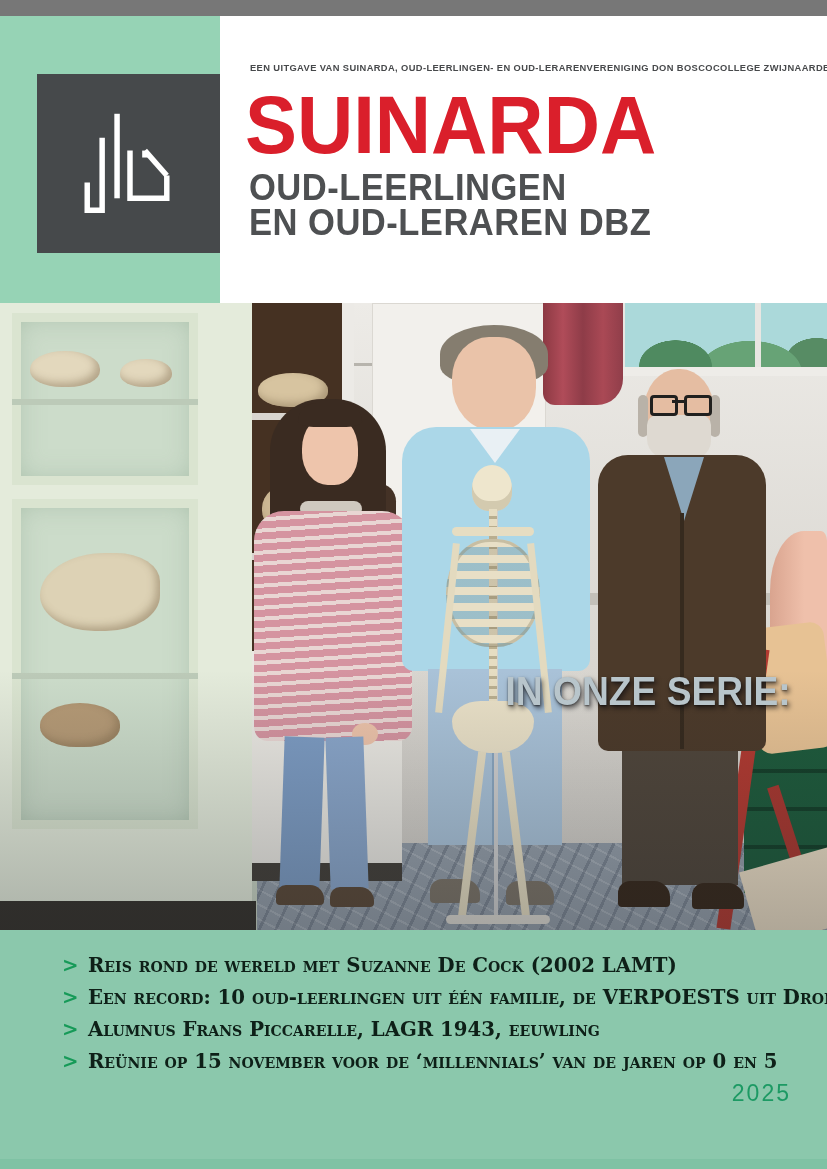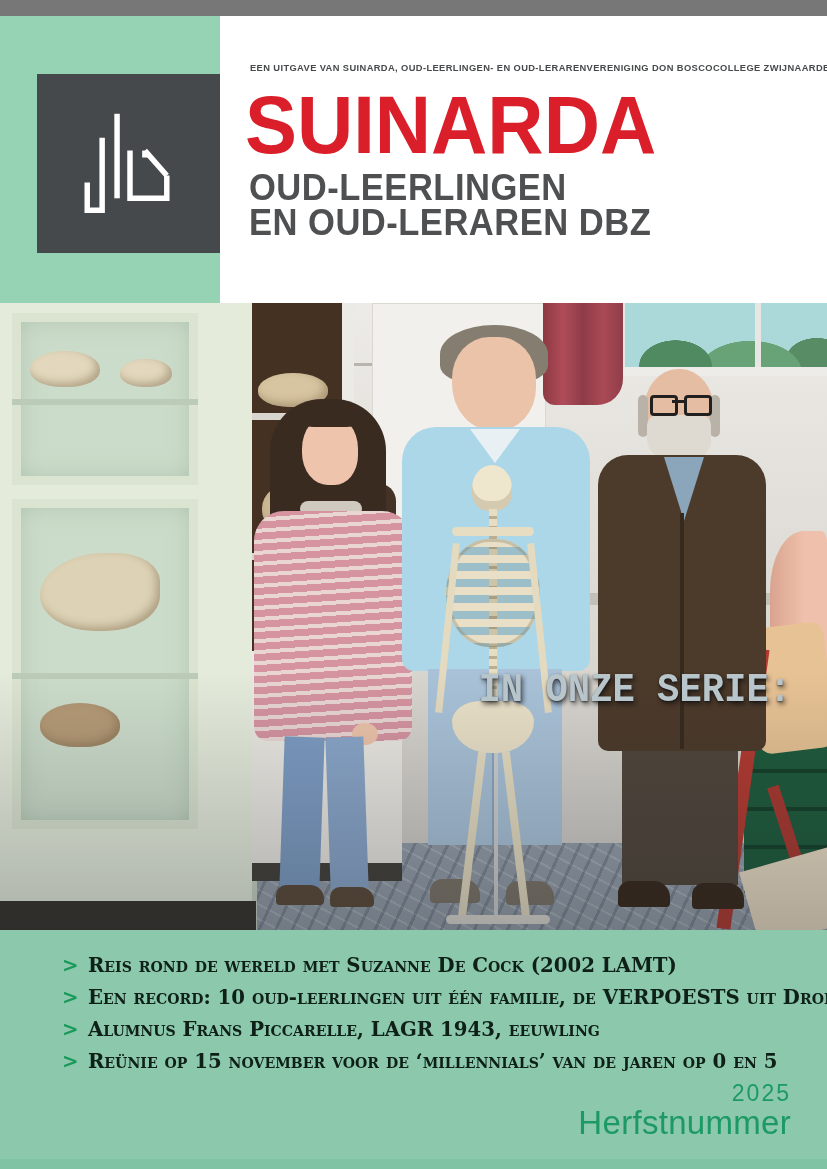--- a/index.html
+++ b/index.html
@@ -119,21 +119,21 @@
   .ph-sk-armL{left:444px;top:240px;width:7px;height:170px;background:#e3dabf;transform:rotate(6deg);}
   .ph-sk-armR{left:536px;top:240px;width:7px;height:170px;background:#e3dabf;transform:rotate(-6deg);}
   .ph-sk-pelvis{left:452px;top:398px;width:82px;height:52px;background:#e9e0c7;border-radius:46% 46% 60% 60%/52% 52% 80% 80%;}
   .ph-sk-legL{left:468px;top:448px;width:8px;height:168px;background:#e6ddc2;transform:rotate(7deg);}
   .ph-sk-legR{left:512px;top:448px;width:8px;height:168px;background:#e6ddc2;transform:rotate(-7deg);}
   .ph-sk-base{left:446px;top:612px;width:104px;height:9px;background:#dddad2;border-radius:5px;}
   .ph-shade{left:0;right:0;bottom:0;height:260px;background:linear-gradient(180deg,transparent,rgba(25,30,36,.28));}
   
   .cover{
     position:absolute;right:36px;top:655px;text-align:right;z-index:9;
-    font-family:Liberation Mono, monospace;font-weight:700;line-height:1;white-space:nowrap;
+    font-family:Liberation Sans, sans-serif;font-weight:700;line-height:1;white-space:nowrap;
   }
   .cover .sx{display:inline-block;transform:scaleX(.93);transform-origin:right;}
   .kicker{font-size:40px;color:#b8c5cb;margin-bottom:7px;
     text-shadow:2px 3px 5px rgba(10,10,15,.65),0 1px 2px rgba(0,0,0,.5);}
   .cline1{font-size:46px;color:#ffffff;margin-bottom:8px;
     text-shadow:2px 3px 5px rgba(10,10,15,.65),0 1px 2px rgba(0,0,0,.5);}
   .cline1 .emph{font-size:59px;line-height:.8;}
   .cline2{font-size:48px;color:#ffffff;margin-bottom:6px;
     text-shadow:2px 3px 5px rgba(10,10,15,.65),0 1px 2px rgba(0,0,0,.5);}
   .subject{font-size:62px;letter-spacing:1px;color:#159b59;
@@ -278,18 +278,17 @@
 
   <div class="bottom">
     <div class="hl-list">
       <div class="hl-row"><span class="chev">&gt;</span><span>Reis rond de wereld met Suzanne De Cock (2002 LAMT)</span></div>
       <div class="hl-row"><span class="chev">&gt;</span><span>Een record: 10 oud-leerlingen uit één familie, de VERPOESTS uit Drongen</span></div>
       <div class="hl-row"><span class="chev">&gt;</span><span>Alumnus Frans Piccarelle, LAGR 1943, eeuwling</span></div>
       <div class="hl-row"><span class="chev">&gt;</span><span>Reünie op 15 november voor de ‘millennials’ van de jaren op 0 en 5</span></div>
     </div>
     <div class="issue">
       <div class="year">2025</div>
-      <div class="edition">Herfstnummer</div>
     </div>
     <div class="strip"></div>
   </div>
 
 </div>
 
 </body></html>

